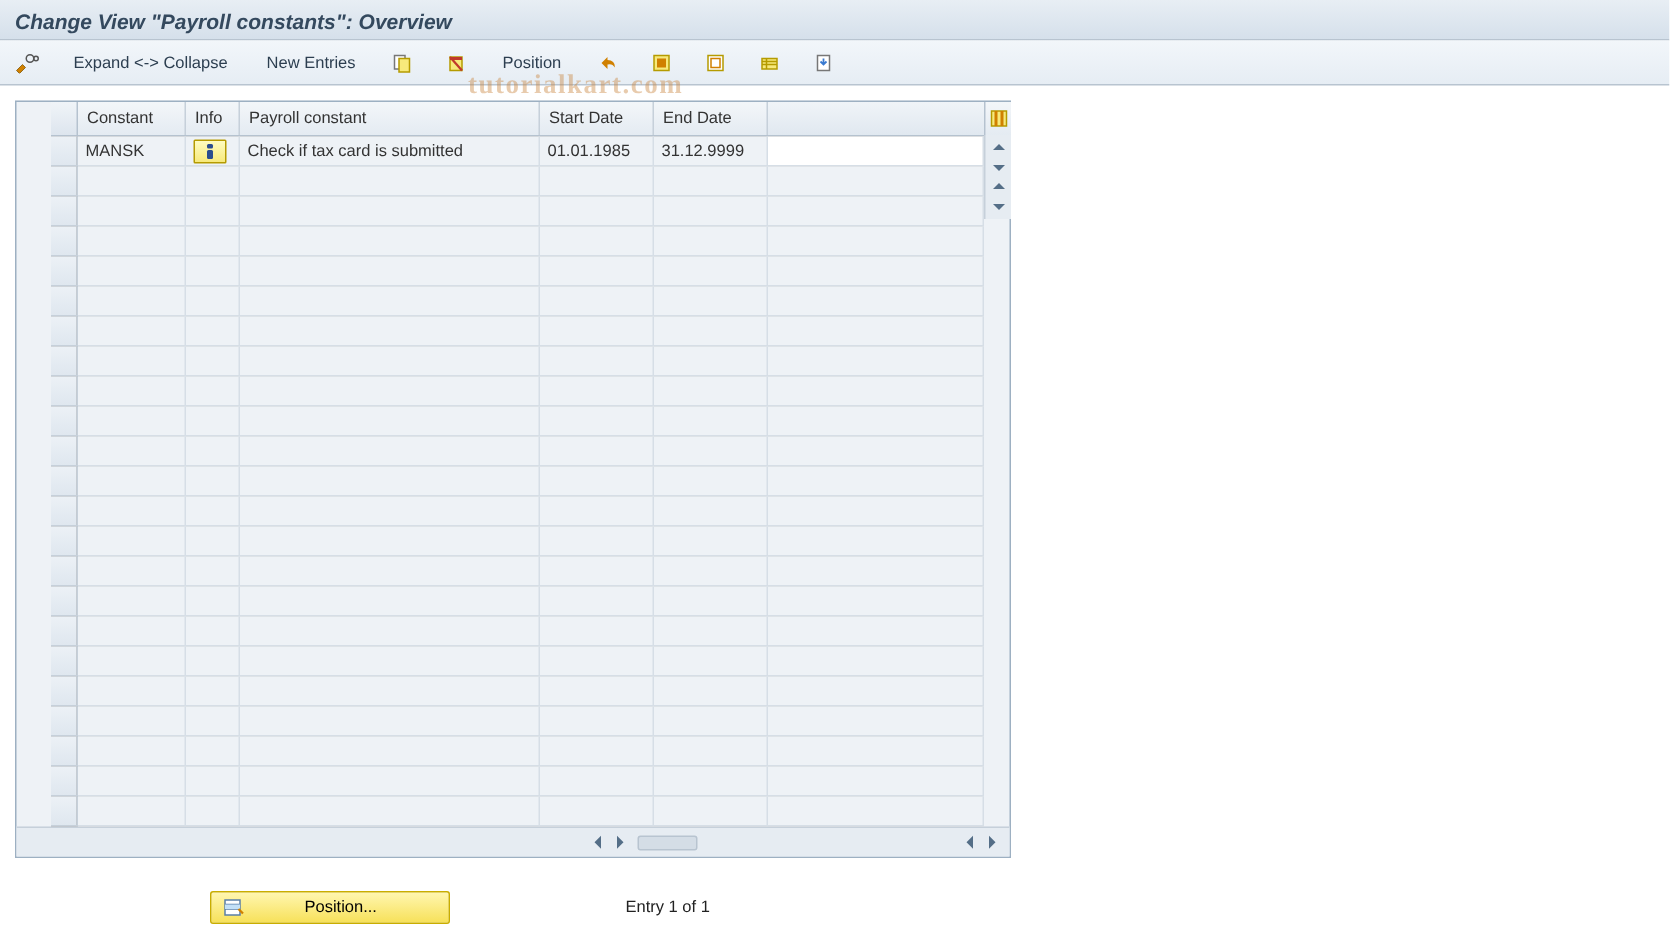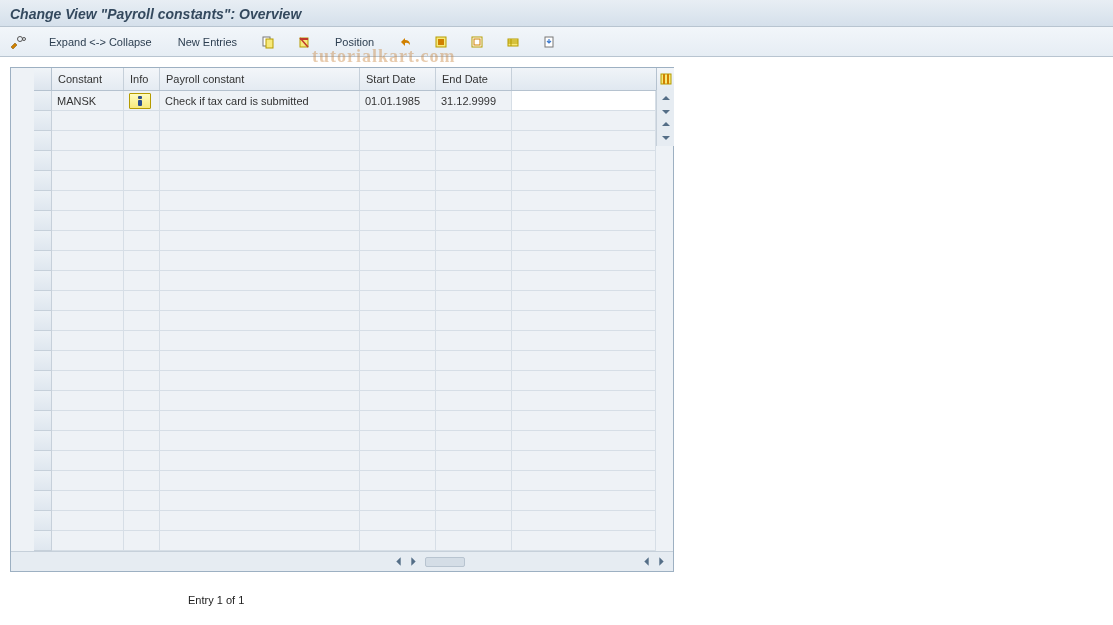--- a/index.html
+++ b/index.html
@@ -163,21 +163,21 @@
       background: linear-gradient(to bottom,#fff6b0,#f7e15a);
       border: 1px solid #c9ad00;
       padding: 3px 8px;
       font-size: 11px;
       cursor: pointer;
       width: 160px;
       height: 22px;
       border-radius: 2px;
     }
     .position-btn .pos-icon { margin-right: 40px; display:inline-flex; }
-    .entry-status { margin-left: 48px; font-size: 11px; color: #222; }
+    .entry-status { margin-left: 117px; font-size: 11px; color: #222; }
 
     .watermark {
       position: absolute;
       top: 46px; left: 312px;
       font-size: 18px;
       font-weight: bold;
       color: rgba(200,130,60,0.42);
       letter-spacing: 1px;
       pointer-events: none;
       font-family: Georgia, serif;
@@ -522,15 +522,27 @@
       <svg class="hscroll-btn" viewBox="0 0 12 12">
           <path d="M8 2 L4 6 L8 10 Z"></path>
         </svg>
       <svg class="hscroll-btn" viewBox="0 0 12 12">
           <path d="M4 2 L8 6 L4 10 Z"></path>
         </svg>
     </div>
   </div>
 
   <div class="footer-row">
+    <button class="position-btn">
+      <span class="pos-icon">
+        <svg width="14" height="14" viewBox="0 0 14 14">
+            <rect x="1" y="2" width="10" height="10" fill="#fff" stroke="#5a7fa8"></rect>
+            <line x1="1" y1="5" x2="11" y2="5" stroke="#5a7fa8"></line>
+            <line x1="1" y1="8" x2="11" y2="8" stroke="#5a7fa8"></line>
+            <rect x="1" y="5" width="10" height="3" fill="#c3e0f7"></rect>
+            <path d="M10 8 L13 11" stroke="#d08000" stroke-width="1.5"></path>
+          </svg>
+      </span>
+      <span>Position...</span>
+    </button>
     <span class="entry-status">Entry 1 of 1</span>
   </div>
 </div>
 
 </body></html>

